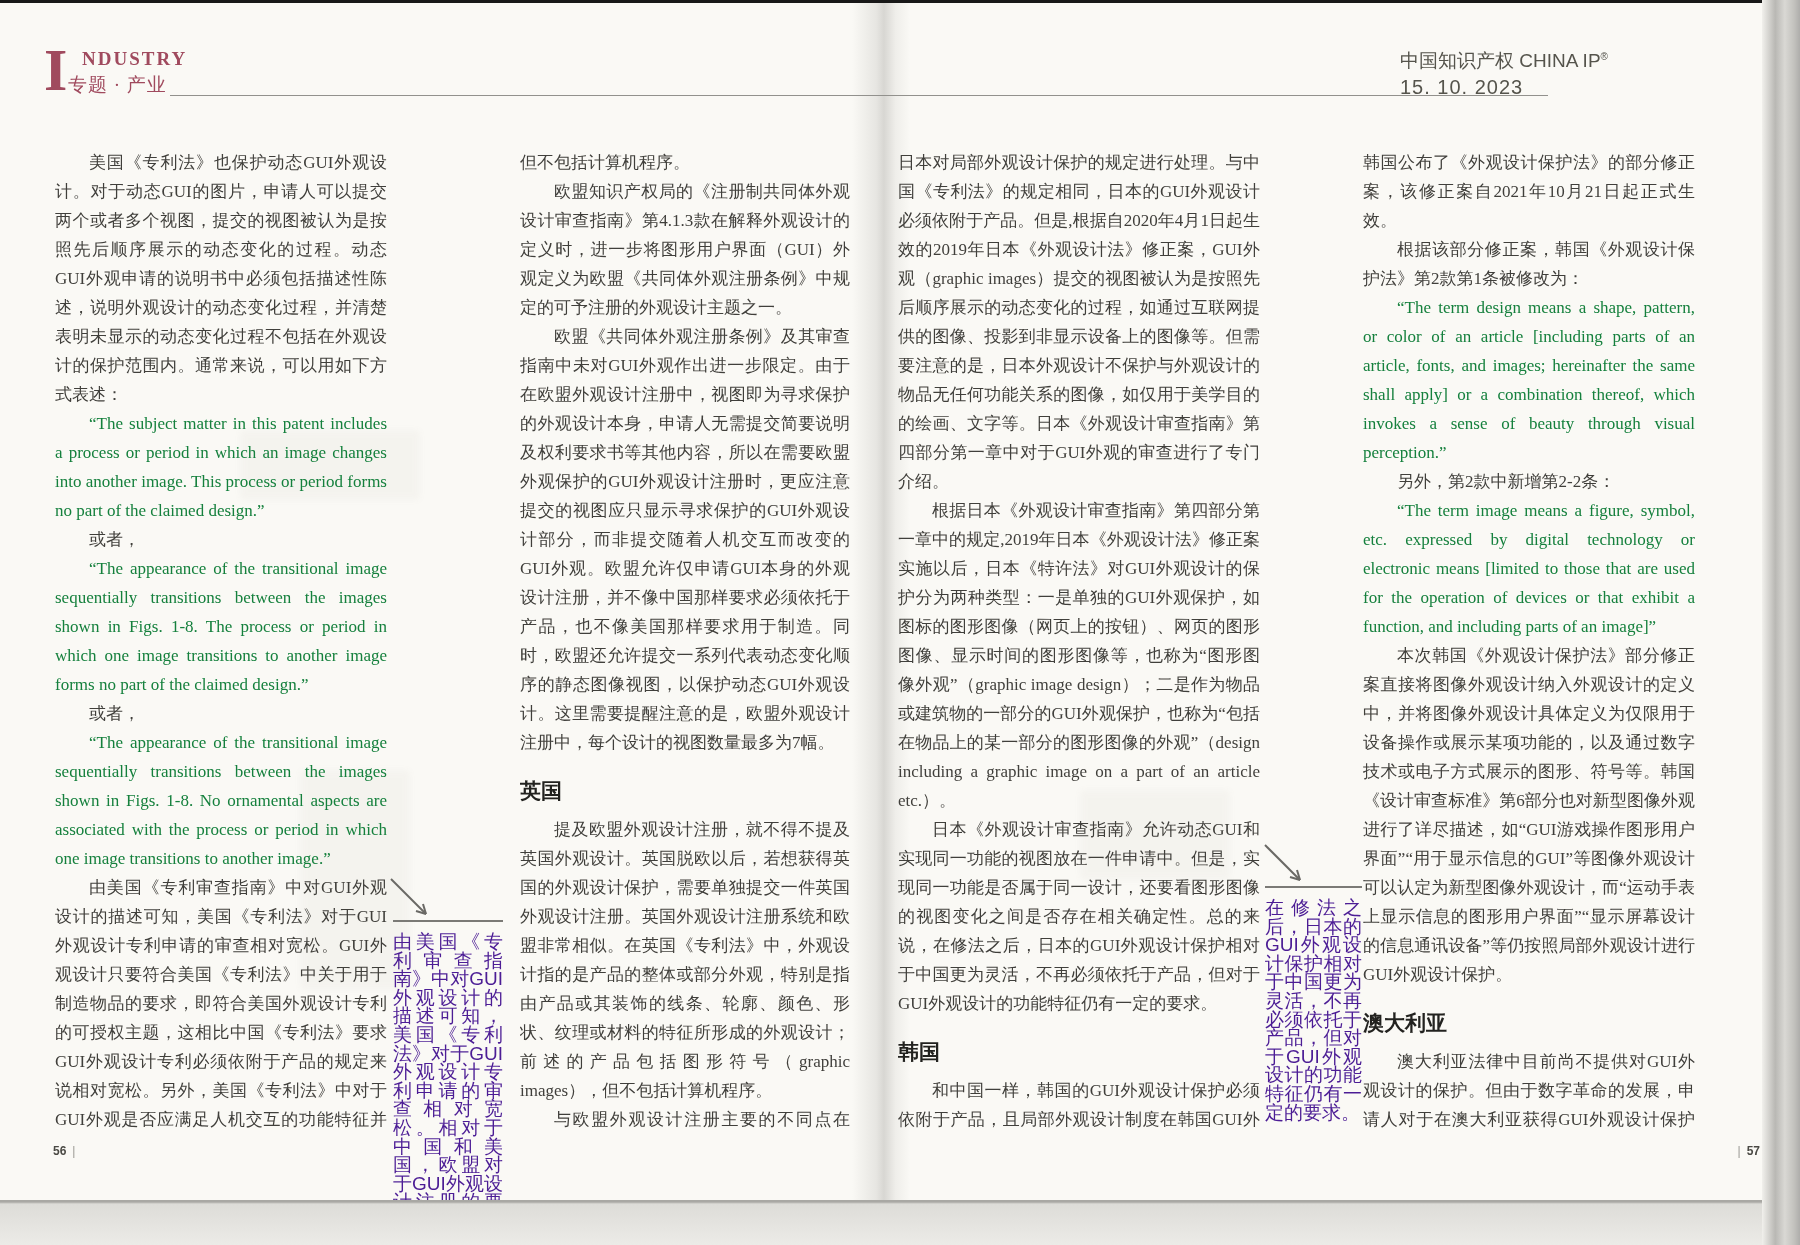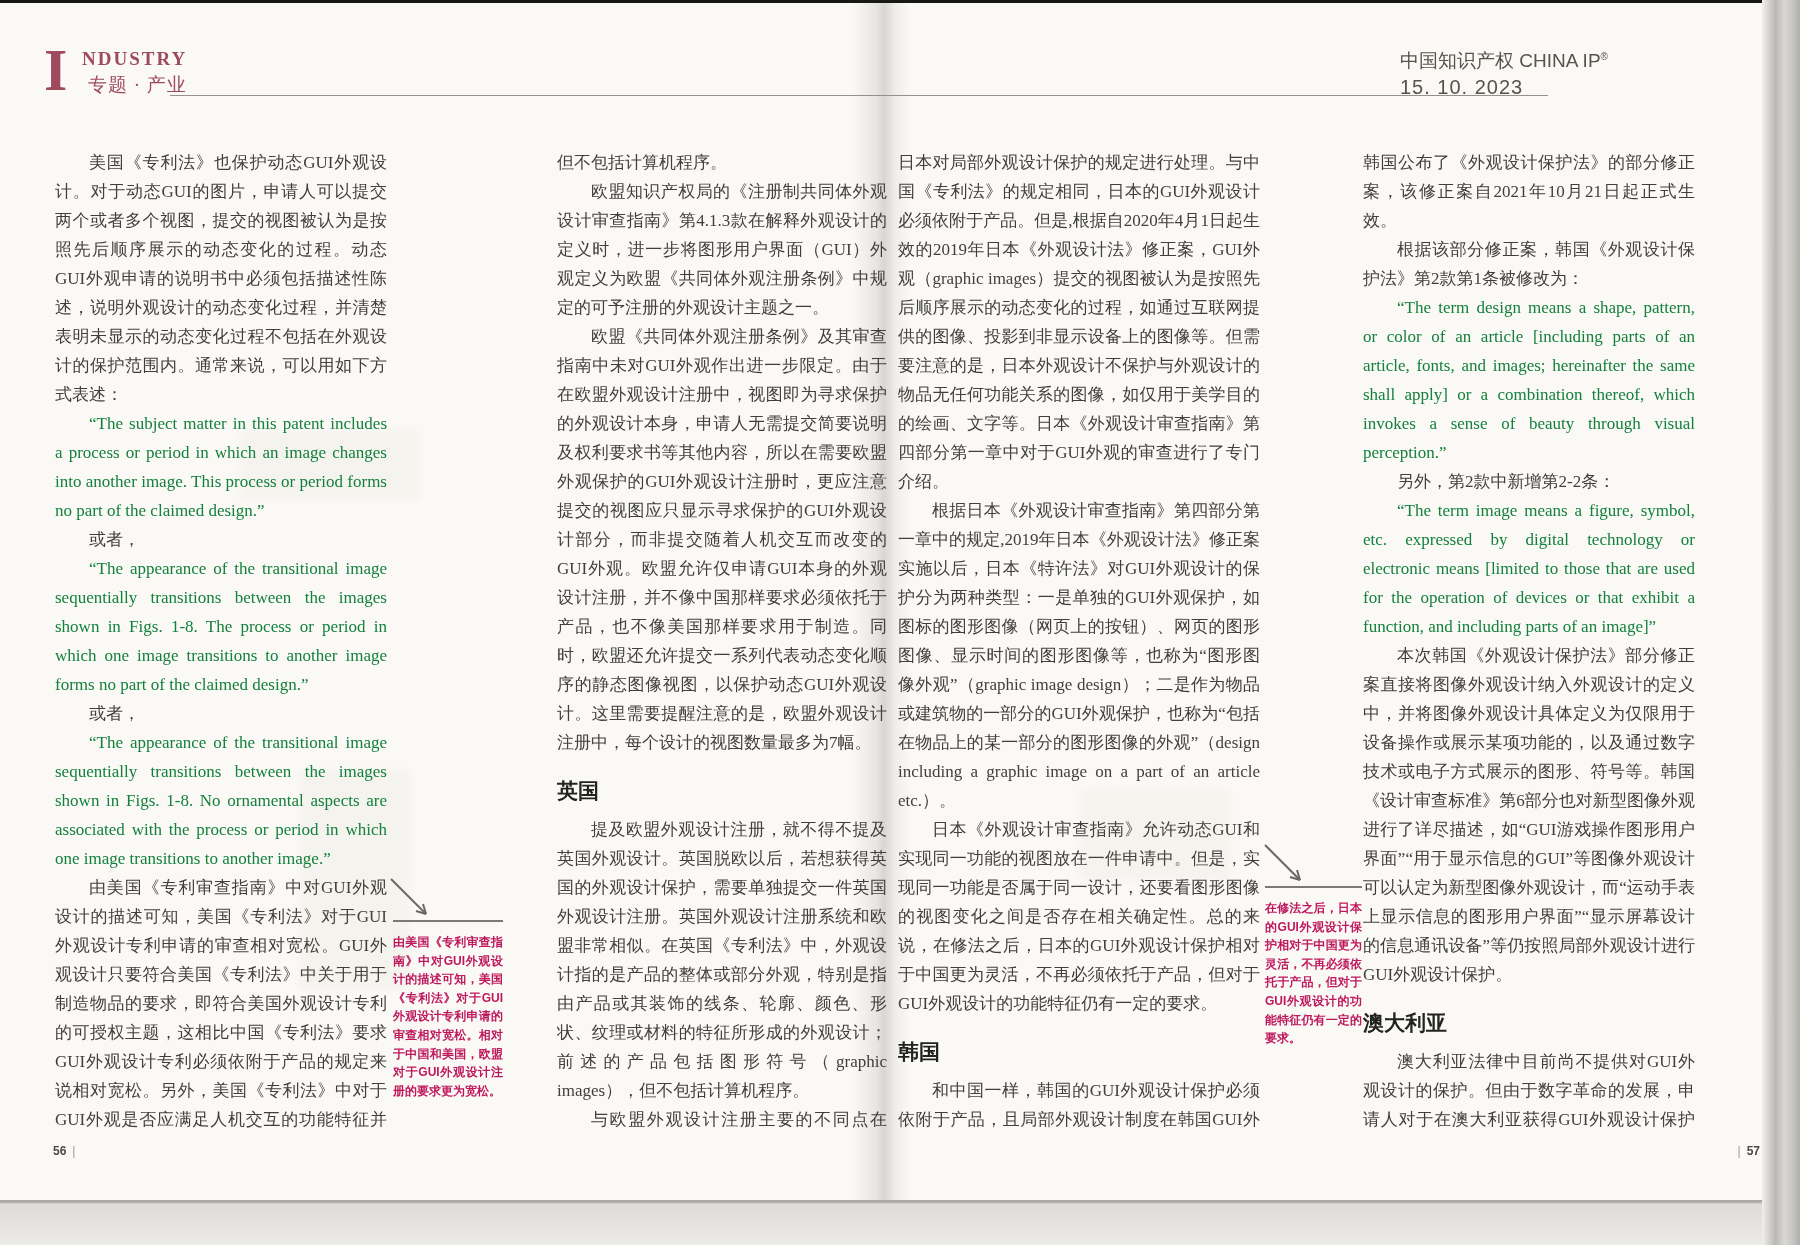--- a/index.html
+++ b/index.html
@@ -12,44 +12,44 @@
   .bottom-edge{position:absolute;left:0;top:1200px;width:1800px;height:45px;
       background:linear-gradient(180deg,#a9a8a4 0px,#a9a8a4 2px,#dddcd8 4px,#eceb e7 100%);
       background:linear-gradient(180deg,#a9a8a4 0px,#a9a8a4 2px,#dddcd8 4px,#ecebe7 100%);}
   .gutter{position:absolute;left:852px;top:3px;width:58px;height:1197px;
       background:linear-gradient(90deg,rgba(60,58,54,0) 0%,rgba(60,58,54,.10) 42%,rgba(60,58,54,.18) 55%,rgba(60,58,54,.06) 75%,rgba(60,58,54,0) 100%);}
   .bleed{position:absolute;background:#9b9185;opacity:.05;filter:blur(3px);border-radius:4px;}
 
   
   .dropcap{position:absolute;left:44px;top:40px;font-size:60px;line-height:60px;font-weight:700;color:#a04a5e;}
   .magword{position:absolute;left:82px;top:48px;font-size:19px;letter-spacing:2px;color:#a04a5e;font-weight:600;}
-  .seclabel{position:absolute;left:88px;top:72px;font-size:19px;color:#a04a5e;letter-spacing:1px;}
+  .seclabel{position:absolute;left:68px;top:72px;font-size:19px;color:#a04a5e;letter-spacing:1px;}
   .hrule{position:absolute;left:170px;top:95px;width:1378px;height:1px;background:#92918d;}
   .issuebox{position:absolute;left:1400px;top:48px;width:295px;color:#55544c;
             font-family:"Liberation Sans","DejaVu Sans",sans-serif;}
   .issuebox .jname{font-size:19px;}
   .issuebox .jdate{font-size:20px;margin-top:2px;letter-spacing:1px;}
   sup{font-size:10px;}
 
   
   .col{position:absolute;top:148px;height:987px;overflow:hidden;}
   .col p{margin:0;font-size:17px;line-height:29px;text-align:justify;color:#403f3b;text-indent:2em;}
   .col p.cont{text-indent:0;}
   .col p.q{color:#15803d;}
   .col h3{font-family:"Liberation Sans","DejaVu Sans",sans-serif;font-size:21px;font-weight:700;
           color:#22221f;margin:20px 0 10px 0;}
   #colL1{left:55px;width:332px;}
-  #colL2{left:520px;width:330px;margin-left:37px;}
+  #colL2{left:520px;width:330px;}
   #colR1{left:898px;width:362px;}
   #colR2{left:1363px;width:332px;}
 
   
   .callout{position:absolute;font-family:"Liberation Sans","DejaVu Sans",sans-serif;}
   .callout .rule{height:2px;background:#7b7a76;margin-bottom:11px;}
-  .callout .ctext{font-size:12px;line-height:18.6px;font-weight:700;color:#be185d;text-align:justify;}
+  .callout .ctext{font-size:19px;line-height:18.6px;font-weight:400;color:#4c1d95;text-align:justify;}
   .arrow{position:absolute;}
   #calloutL{left:393px;top:920px;width:110px;}
   #calloutR{left:1265px;top:886px;width:97px;}
 
   
   .pagenum{position:absolute;top:1144px;font-family:"Liberation Sans","DejaVu Sans",sans-serif;
            font-size:12px;font-weight:700;color:#4a4944;}
   .pagenum .bar{color:#9a9994;font-weight:400;margin:0 6px;}
   #pnL{left:53px;}
   #pnR{left:1690px;width:70px;text-align:right;}

